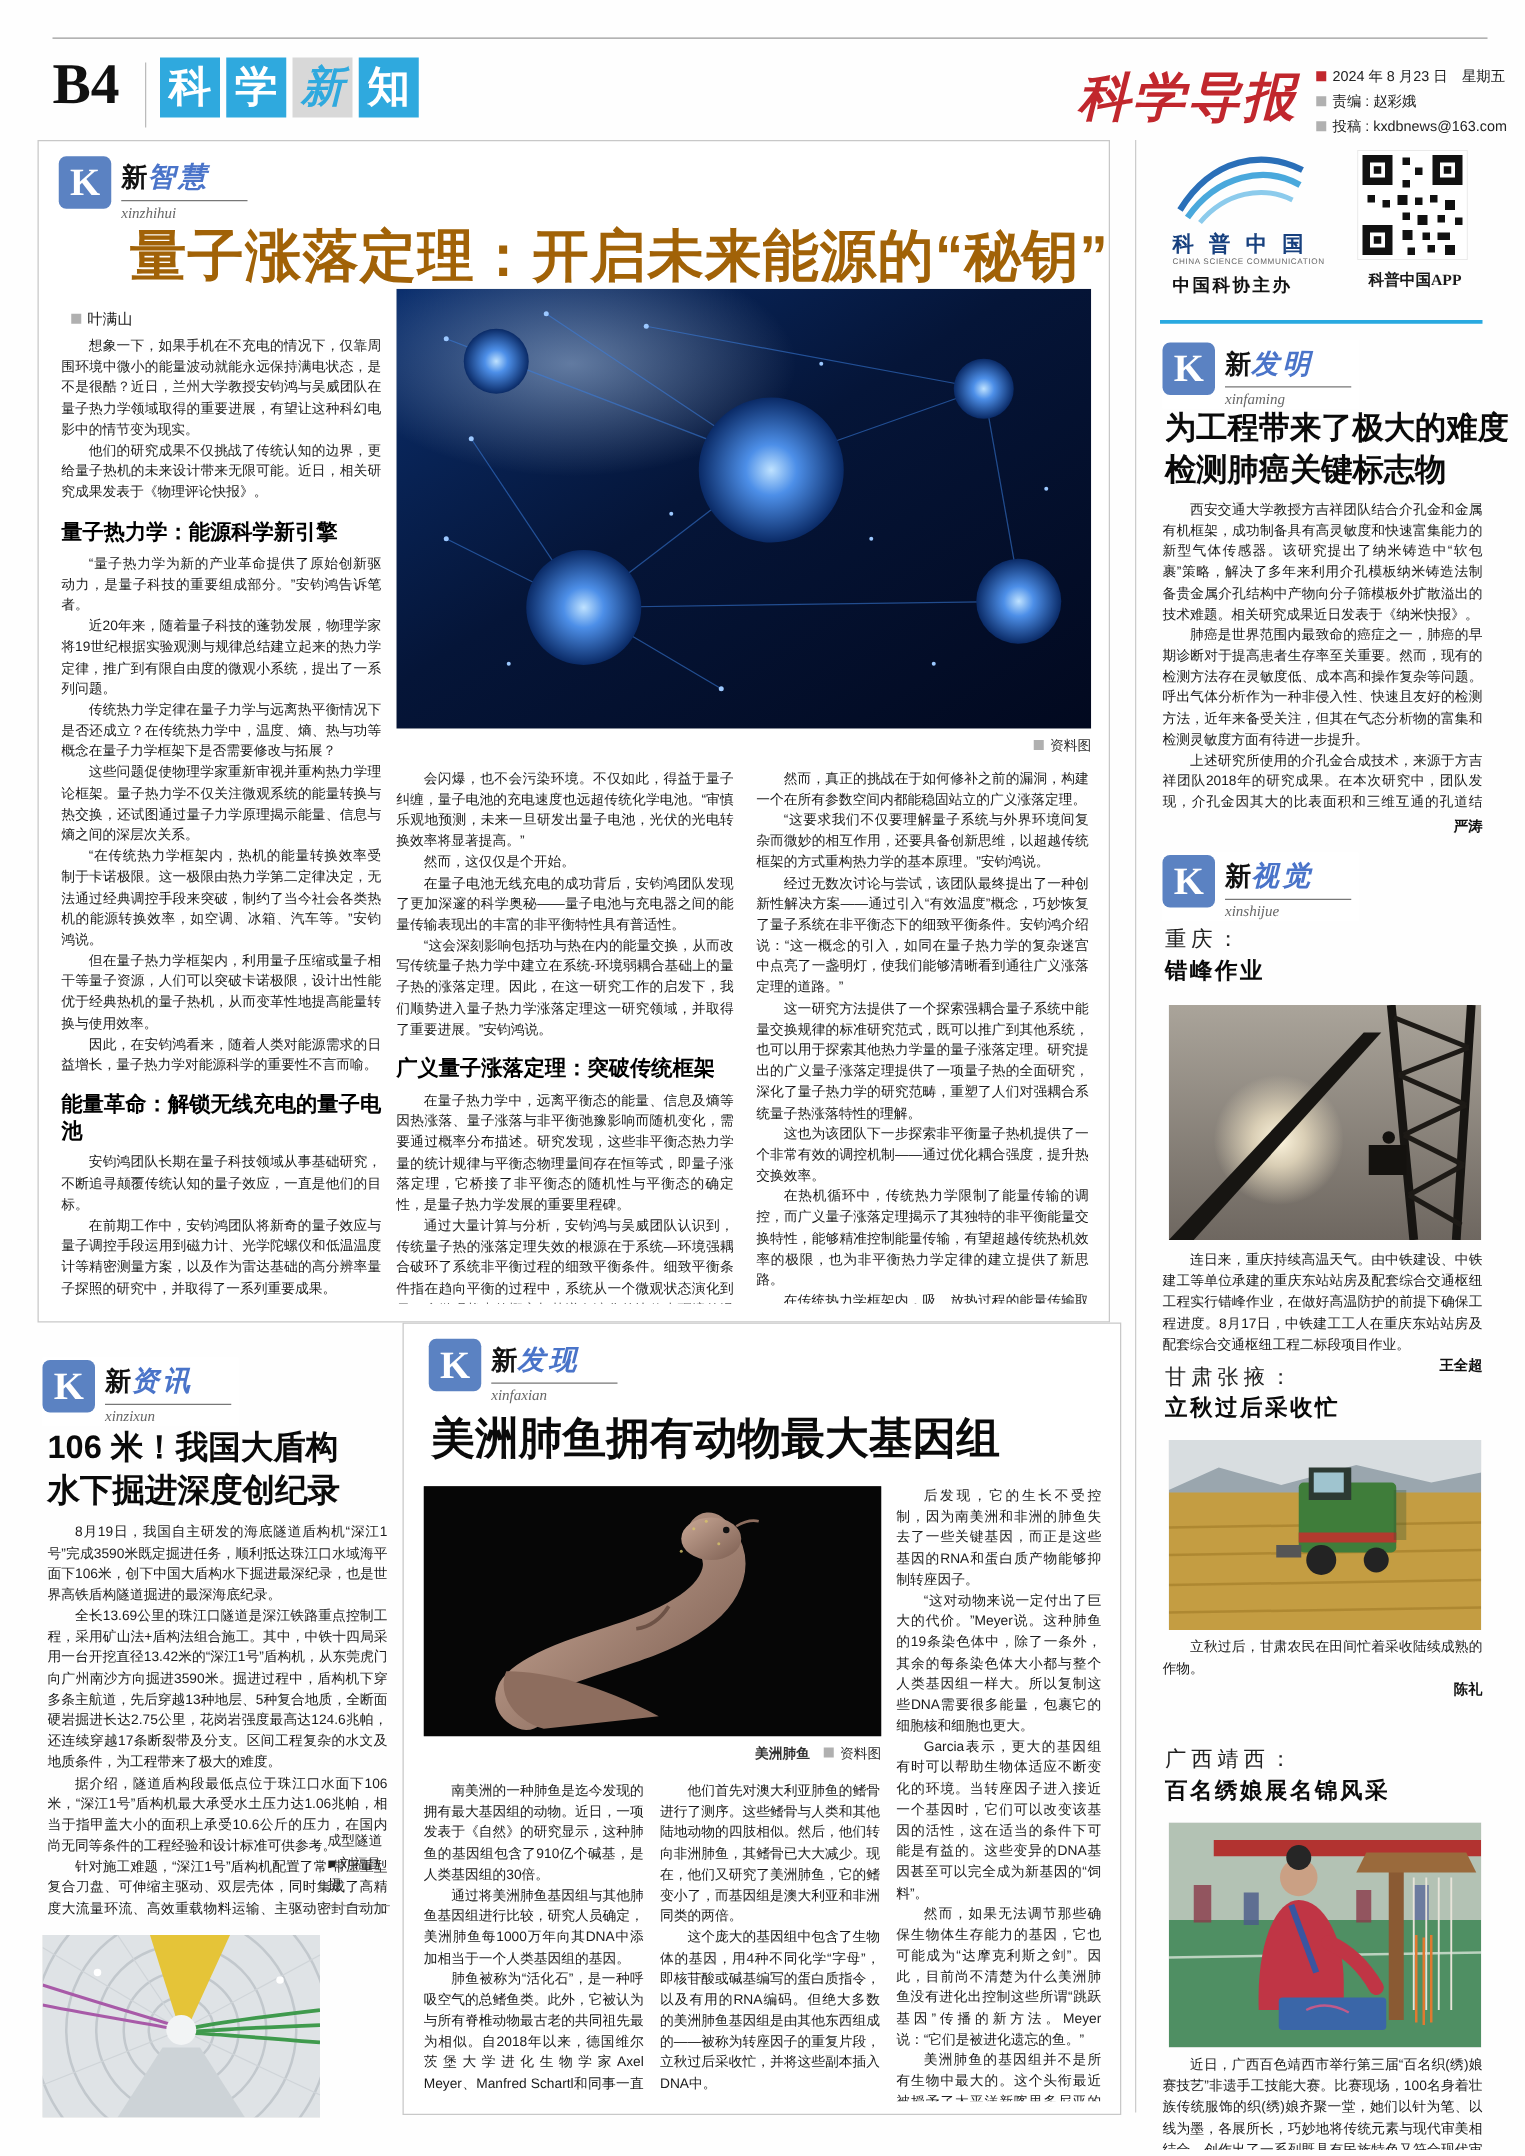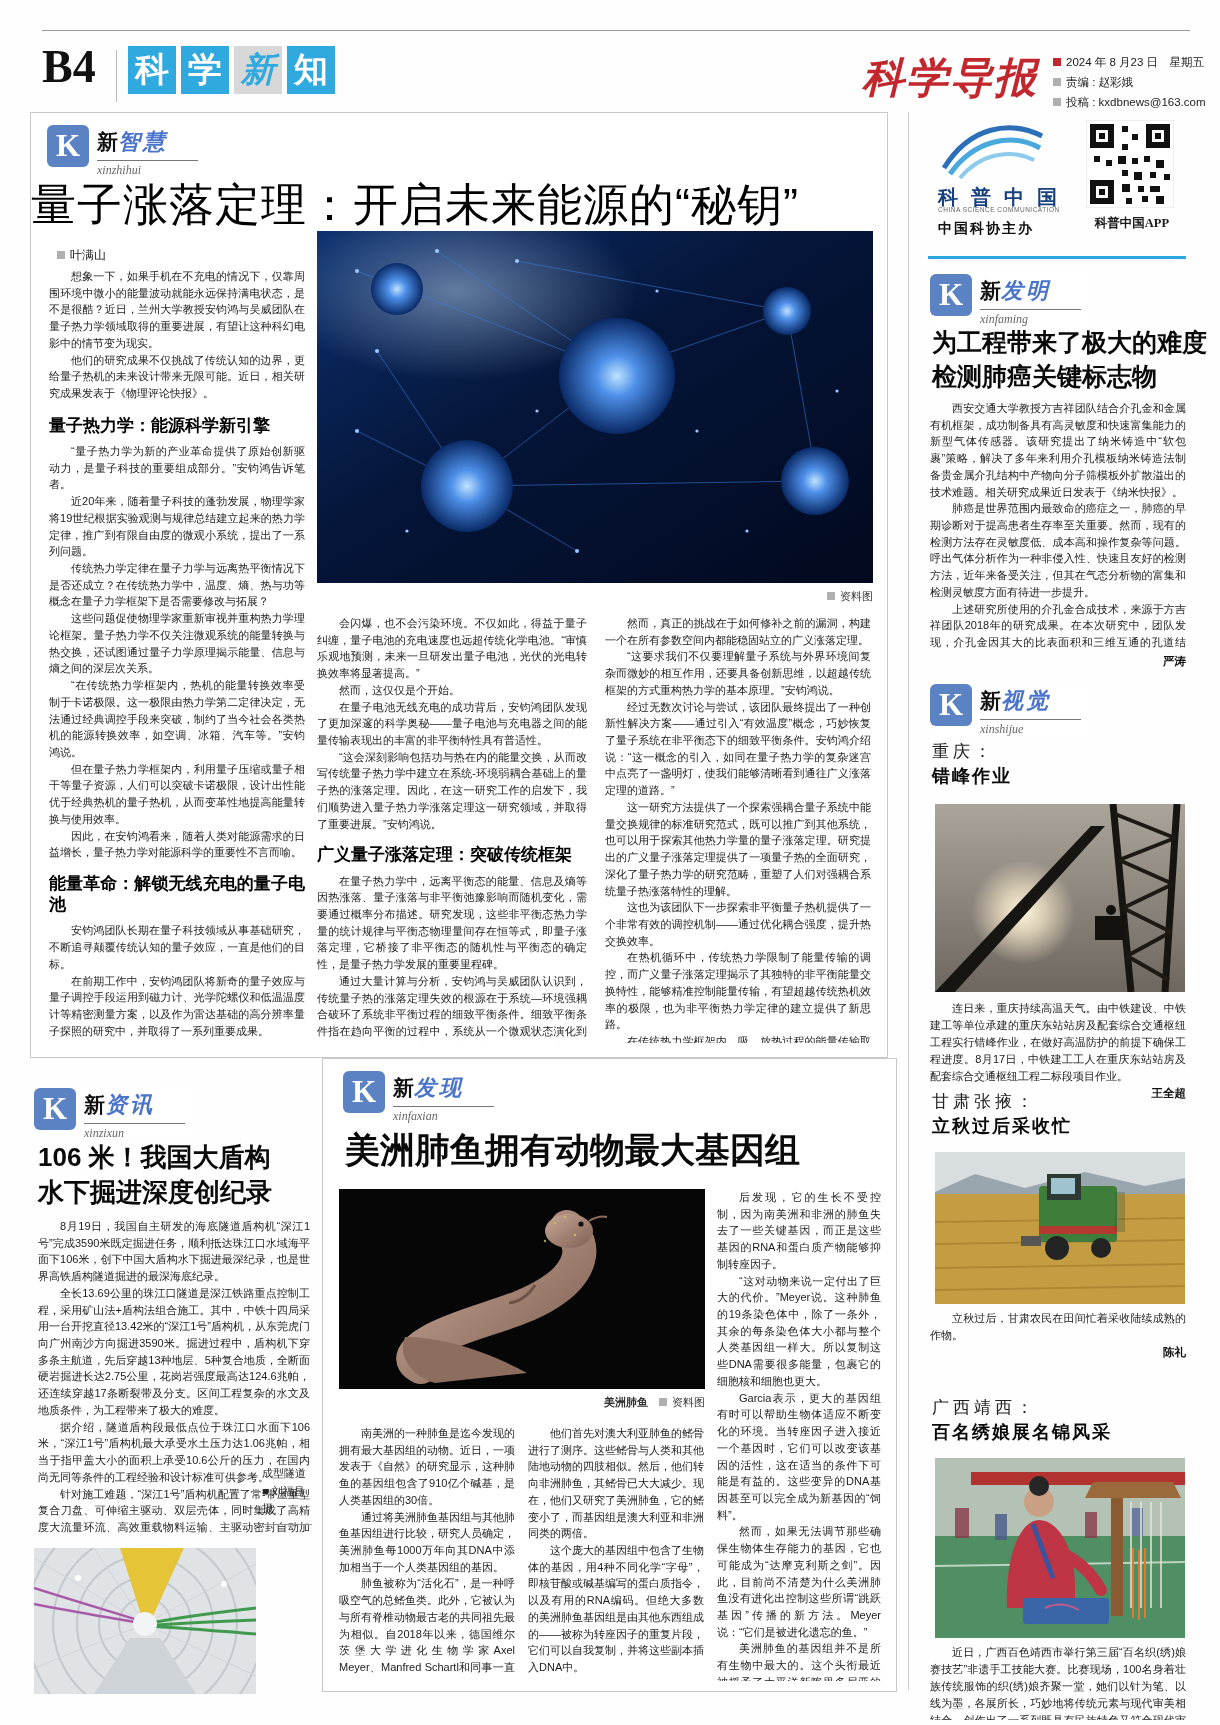--- a/index.html
+++ b/index.html
@@ -32,33 +32,33 @@
   .badge .py{font-size:12px;color:#666;font-style:italic;font-family:"Liberation Serif",serif;margin-top:2px;}
   
   .frame{border:1px solid #c8c8c8;background:#fff;}
   .bodytext{font-size:11px;line-height:1.52;text-align:justify;color:#1b1b1b;overflow:hidden;}
   .bodytext p{margin:0;text-indent:2em;}
   .lead p{font-family:"DejaVu Serif",serif;color:#222;}
   .subhead{font-size:17px;font-weight:bold;color:#000;margin:12px 0 7px;text-indent:0;line-height:1.25;}
   .cap{font-size:11px;line-height:1.55;text-align:justify;overflow:hidden;}
   .cap p{margin:0;text-indent:2em;}
   .by-r{text-align:right;font-weight:bold;font-size:11.5px;color:#111;}
-  .h-main{font-size:45px;font-weight:normal;color:#000000;text-align:left;letter-spacing:1px;white-space:nowrap;}
+  .h-main{font-size:45px;font-weight:bold;color:#a16207;text-align:right;letter-spacing:1px;white-space:nowrap;}
   .h-side{font-size:25px;font-weight:bold;line-height:1.35;color:#0a0a0a;}
   .h-photo-place{font-size:17px;color:#222;letter-spacing:4px;}
   .h-photo-title{font-size:18px;font-weight:bold;color:#0a0a0a;letter-spacing:2px;margin-top:2px;}
   .h-news{font-size:26px;font-weight:bold;line-height:1.35;color:#0a0a0a;}
   .h-fish{font-size:35px;font-weight:bold;color:#0a0a0a;white-space:nowrap;}
   .credit{font-size:11px;color:#333;text-align:right;}
   .ph{overflow:hidden;background:#ddd;}
   .ph svg{display:block;width:100%;height:100%;}
   .vline{width:1px;background:#ccc;}
   .bluerule{background:#29a9e0;}
   
-  .kepu-text1{font-size:20px;font-weight:bold;color:#17407e;letter-spacing:4px;font-family:"Liberation Serif",serif;}
+  .kepu-text1{font-size:17px;font-weight:bold;color:#17407e;letter-spacing:4px;font-family:"Liberation Serif",serif;}
   .kepu-text2{font-size:6.5px;color:#666;letter-spacing:.5px;}
   .kepu-text3{font-size:14px;font-weight:bold;color:#111;font-family:"Liberation Serif",serif;letter-spacing:2px;margin-top:4px;}
   .qr-label{font-size:12.5px;font-weight:bold;font-family:"Liberation Serif",serif;text-align:center;margin-top:3px;}
   .tun-cap{font-size:11px;line-height:1.6;border-bottom:1px solid #999;padding-bottom:6px;color:#222;}
 </style>
 </head>
 <body>
 
 <div class="page">
 
@@ -499,21 +499,21 @@
     <div class="abs bodytext" style="left:16px;top:366px;width:176px;height:252px;">
       <div>
           <p>南美洲的一种肺鱼是迄今发现的拥有最大基因组的动物。近日，一项发表于《自然》的研究显示，这种肺鱼的基因组包含了910亿个碱基，是人类基因组的30倍。</p>
           <p>通过将美洲肺鱼基因组与其他肺鱼基因组进行比较，研究人员确定，美洲肺鱼每1000万年向其DNA中添加相当于一个人类基因组的基因。</p>
           <p>肺鱼被称为“活化石”，是一种呼吸空气的总鳍鱼类。此外，它被认为与所有脊椎动物最古老的共同祖先最为相似。自2018年以来，德国维尔茨堡大学进化生物学家Axel Meyer、Manfred Schartl和同事一直致力于破译三大洲的肺鱼基因组，以更好地了解脊椎动物的进化。</p>
         </div>
     </div>
     <div class="abs bodytext" style="left:205px;top:366px;width:176px;height:252px;">
       <div>
           <p>他们首先对澳大利亚肺鱼的鳍骨进行了测序。这些鳍骨与人类和其他陆地动物的四肢相似。然后，他们转向非洲肺鱼，其鳍骨已大大减少。现在，他们又研究了美洲肺鱼，它的鳍变小了，而基因组是澳大利亚和非洲同类的两倍。</p>
-          <p>这个庞大的基因组中包含了生物体的基因，用4种不同化学“字母”，即核苷酸或碱基编写的蛋白质指令，以及有用的RNA编码。但绝大多数的美洲肺鱼基因组是由其他东西组成的——被称为转座因子的重复片段，它们可以自我复制，并将这些副本插入DNA中。</p>
+          <p>这个庞大的基因组中包含了生物体的基因，用4种不同化学“字母”，即核苷酸或碱基编写的蛋白质指令，以及有用的RNA编码。但绝大多数的美洲肺鱼基因组是由其他东西组成的——被称为转座因子的重复片段，立秋过后采收忙，并将这些副本插入DNA中。</p>
           <p>肺鱼基因组是如何被重复DNA弄得如此混乱的？研究人员将其与其他脊椎动物基因组进行比较</p>
         </div>
     </div>
     <div class="abs bodytext" style="left:394px;top:130px;width:164px;height:492px;">
       <div>
           <p>后发现，它的生长不受控制，因为南美洲和非洲的肺鱼失去了一些关键基因，而正是这些基因的RNA和蛋白质产物能够抑制转座因子。</p>
           <p>“这对动物来说一定付出了巨大的代价。”Meyer说。这种肺鱼的19条染色体中，除了一条外，其余的每条染色体大小都与整个人类基因组一样大。所以复制这些DNA需要很多能量，包裹它的细胞核和细胞也更大。</p>
           <p>Garcia表示，更大的基因组有时可以帮助生物体适应不断变化的环境。当转座因子进入接近一个基因时，它们可以改变该基因的活性，这在适当的条件下可能是有益的。这些变异的DNA基因甚至可以完全成为新基因的“饲料”。</p>
           <p>然而，如果无法调节那些确保生物体生存能力的基因，它也可能成为“达摩克利斯之剑”。因此，目前尚不清楚为什么美洲肺鱼没有进化出控制这些所谓“跳跃基因”传播的新方法。Meyer说：“它们是被进化遗忘的鱼。”</p>
           <p>美洲肺鱼的基因组并不是所有生物中最大的。这个头衔最近被授予了太平洋新喀里多尼亚的一种蕨，拥有1600亿个碱基的蕨。奥地利因斯布鲁克大学进化生物学家Claus Peter Stelzer则希望对其花肺鱼基因组进行测序，和美洲肺鱼一决胜负。</p>

